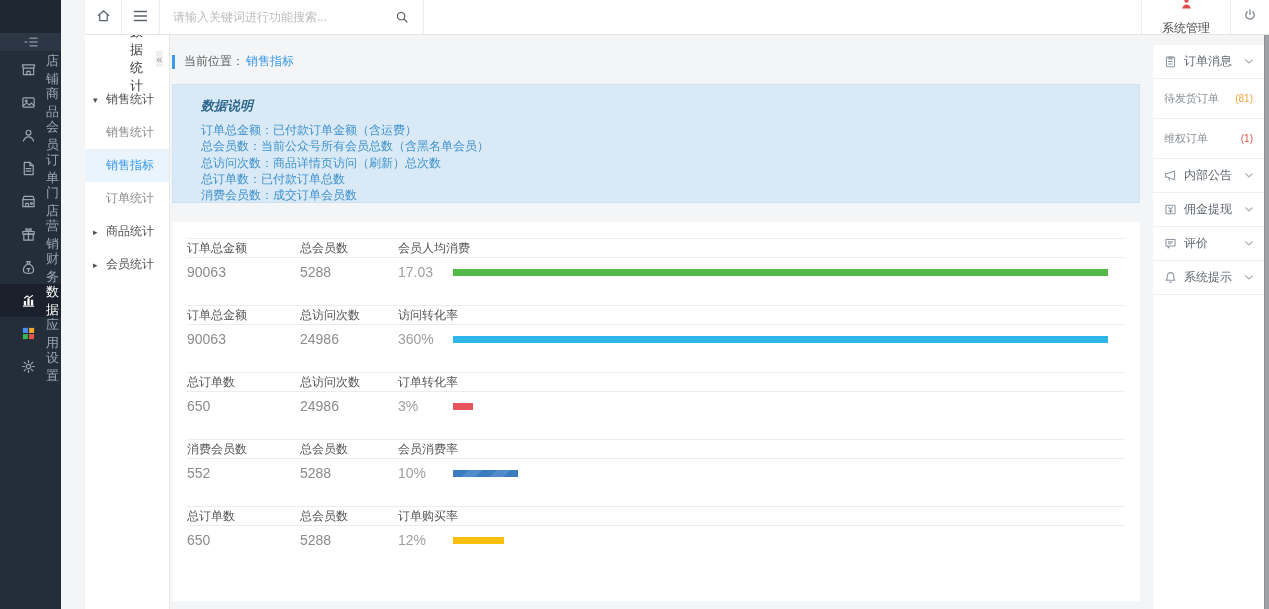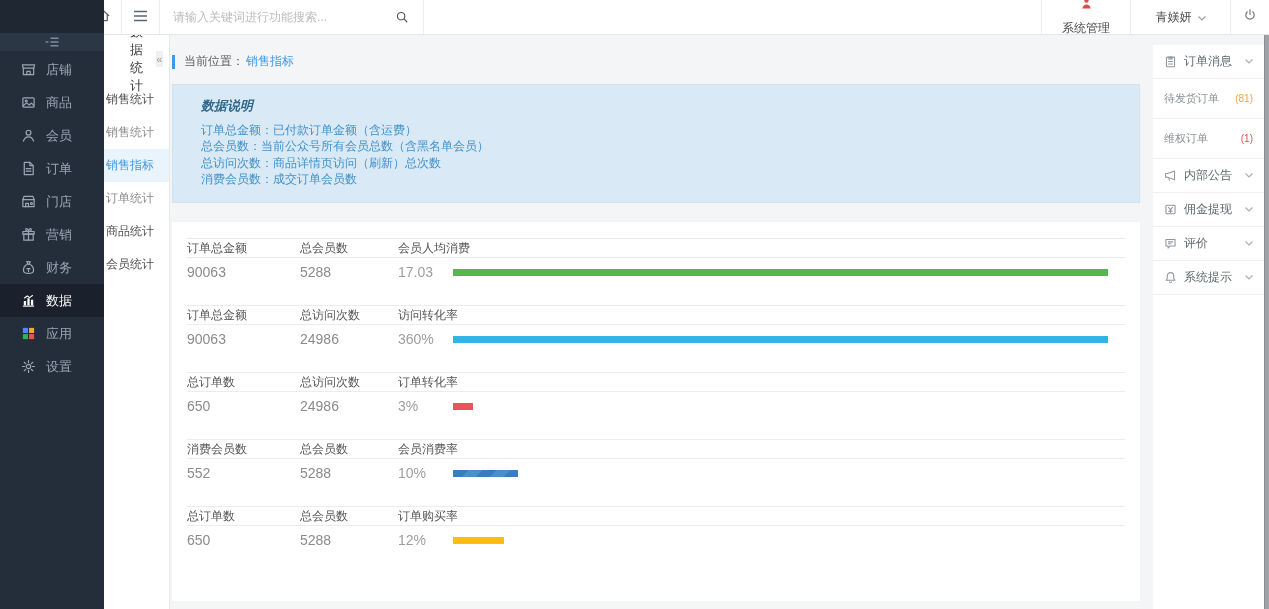--- a/index.html
+++ b/index.html
@@ -1,21 +1,21 @@
 <!DOCTYPE html>
 <html><head>
 <meta charset="utf-8">
 <style>
   * { margin:0; padding:0; box-sizing:border-box; }
   html,body { background:#e9ebee; }
   body { font-family:"Liberation Sans","DejaVu Sans",sans-serif; }
   .app { position:relative; width:1269px; height:609px; background:#f3f5f7; overflow:hidden; }
 
   
-  .nav-rail { position:absolute; left:0; top:0; width:104px; height:609px; background:#242d3a; z-index:5; }
+  .nav-rail { position:absolute; left:0; top:0; width:61px; height:609px; background:#242d3a; z-index:5; }
   .rail-top { height:33px; background:#1f2733; }
   .rail-collapse { height:18px; background:#2c3746; display:flex; align-items:center; justify-content:center; color:#7f8b9b; cursor:pointer; }
   .rail-collapse svg { display:block; }
   .rail-menu { padding-top:2px; }
   .rail-item { height:33px; display:flex; align-items:center; padding-left:21px; gap:10px; color:#9aa5b4; font-size:13px; cursor:pointer; }
   .rail-item .icon { width:15px; height:15px; display:inline-flex; }
   .rail-item .icon svg { width:15px; height:15px; }
   .rail-item.active { background:#1a212d; color:#ffffff; }
 
   
@@ -227,28 +227,20 @@
     <div class="tb-spacer"></div>
     <div class="tb-cell tb-admin">
       <span>
         <svg width="13" height="13" viewBox="0 0 16 16">
             <circle cx="8" cy="4.6" r="2.6" fill="#e0484a"></circle>
             <path d="M2.8 14c.7-3.2 2.8-4.8 5.2-4.8s4.5 1.6 5.2 4.8z" fill="#e0484a"></path>
           </svg>
       </span>
       <span>系统管理</span>
     </div>
-    <div class="tb-cell tb-user">
-      <span>青媄妍</span>
-      <span style="color:#9aa0a6;">
-        <svg width="8" height="5" viewBox="0 0 8 5" fill="none" stroke="currentColor" stroke-width="1.2">
-            <path d="M0.5 0.5L4 4l3.5-3.5"></path>
-          </svg>
-      </span>
-    </div>
     <div class="tb-cell tb-power">
       <span>
         <svg width="14" height="14" viewBox="0 0 16 16" fill="none" stroke="currentColor" stroke-width="1.3" stroke-linecap="round">
             <path d="M8 2v5.5"></path>
             <path d="M4.9 4.3a4.8 4.8 0 1 0 6.2 0"></path>
           </svg>
       </span>
     </div>
   </header>
 
@@ -288,20 +280,21 @@
       <span>当前位置：</span>
       <span class="crumb-link">销售指标</span>
     </div>
 
     <section class="info-box">
       <div class="info-title">数据说明</div>
       <div id="info-lines">
           <div class="info-line">订单总金额：已付款订单金额（含运费）</div>
           <div class="info-line">总会员数：当前公众号所有会员总数（含黑名单会员）</div>
           <div class="info-line">总访问次数：商品详情页访问（刷新）总次数</div>
+          <div class="info-line">总订单数：已付款订单总数</div>
           <div class="info-line">消费会员数：成交订单会员数</div>
         </div>
     </section>
 
     <section class="card" id="metrics-card">
         <div class="metric-group">
           <div class="metric-headers">
             <span>订单总金额</span>
             <span>总会员数</span>
             <span>会员人均消费</span>

